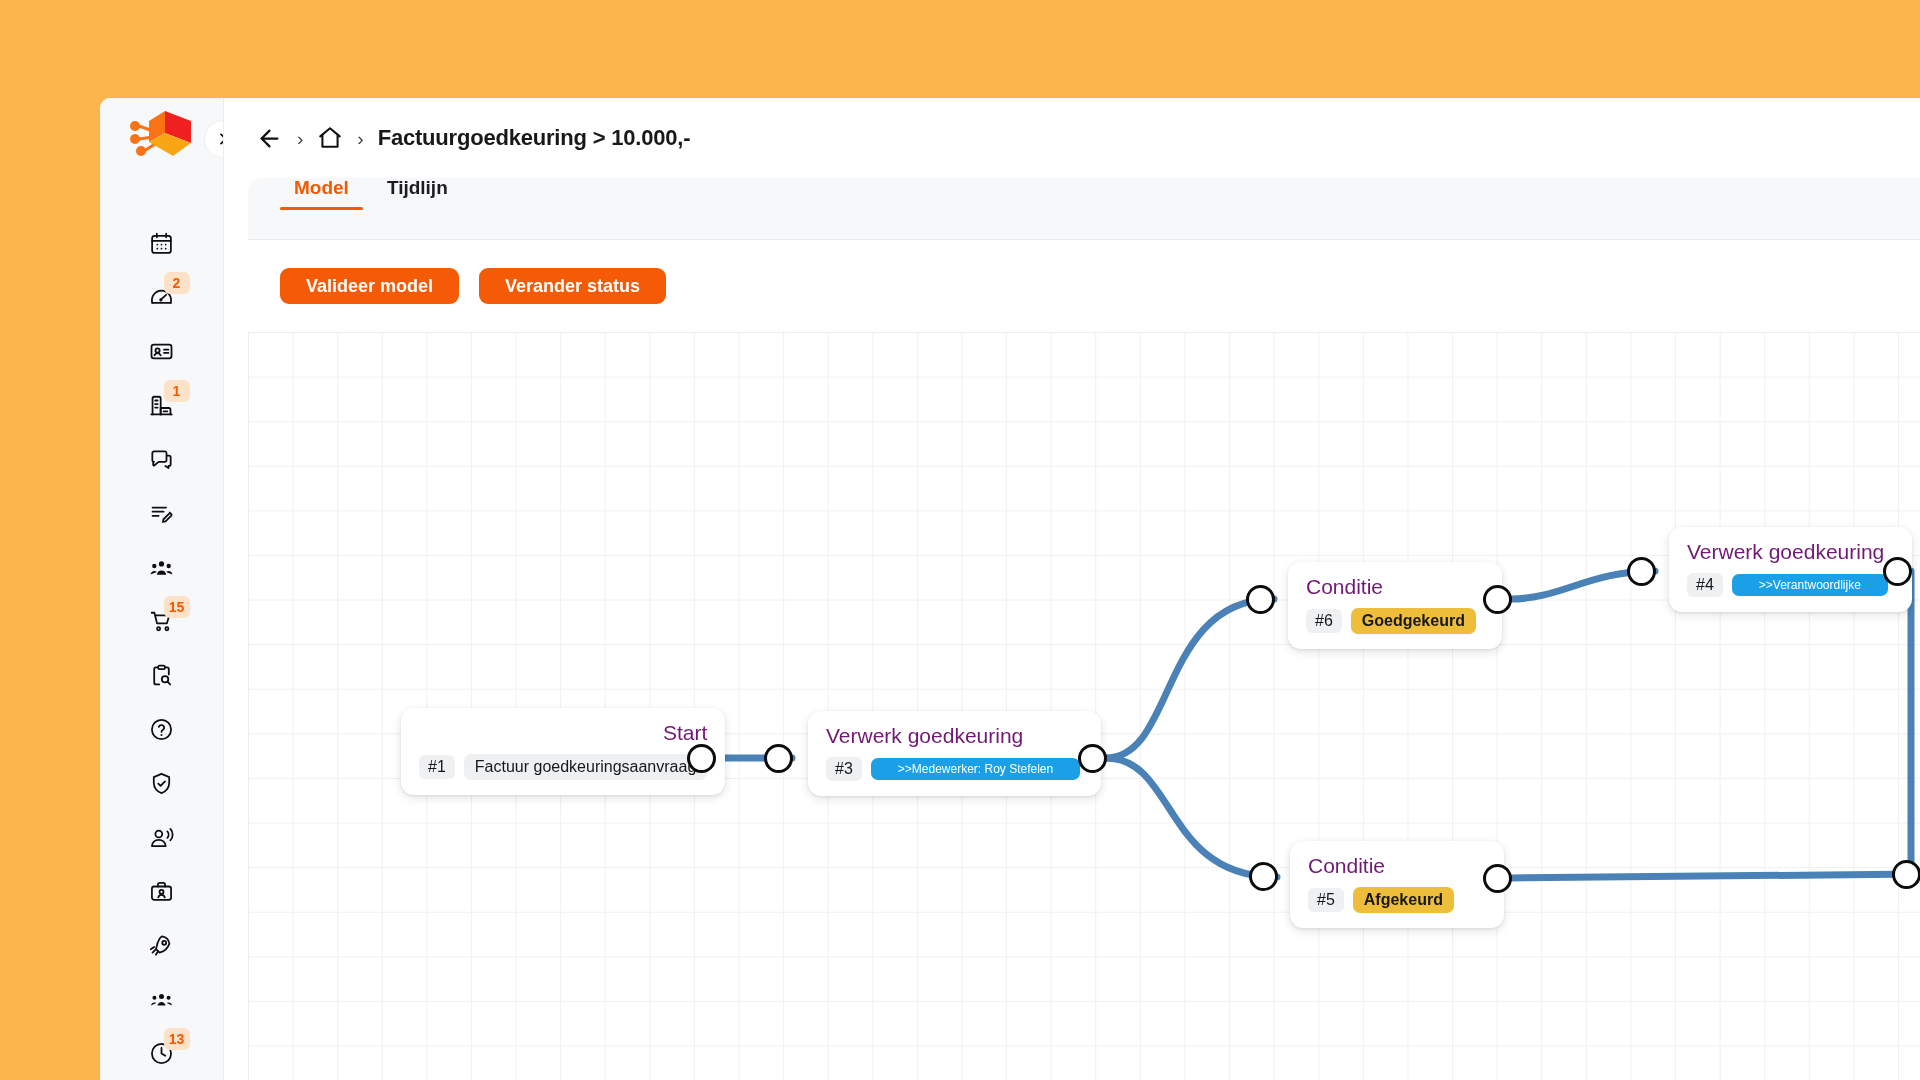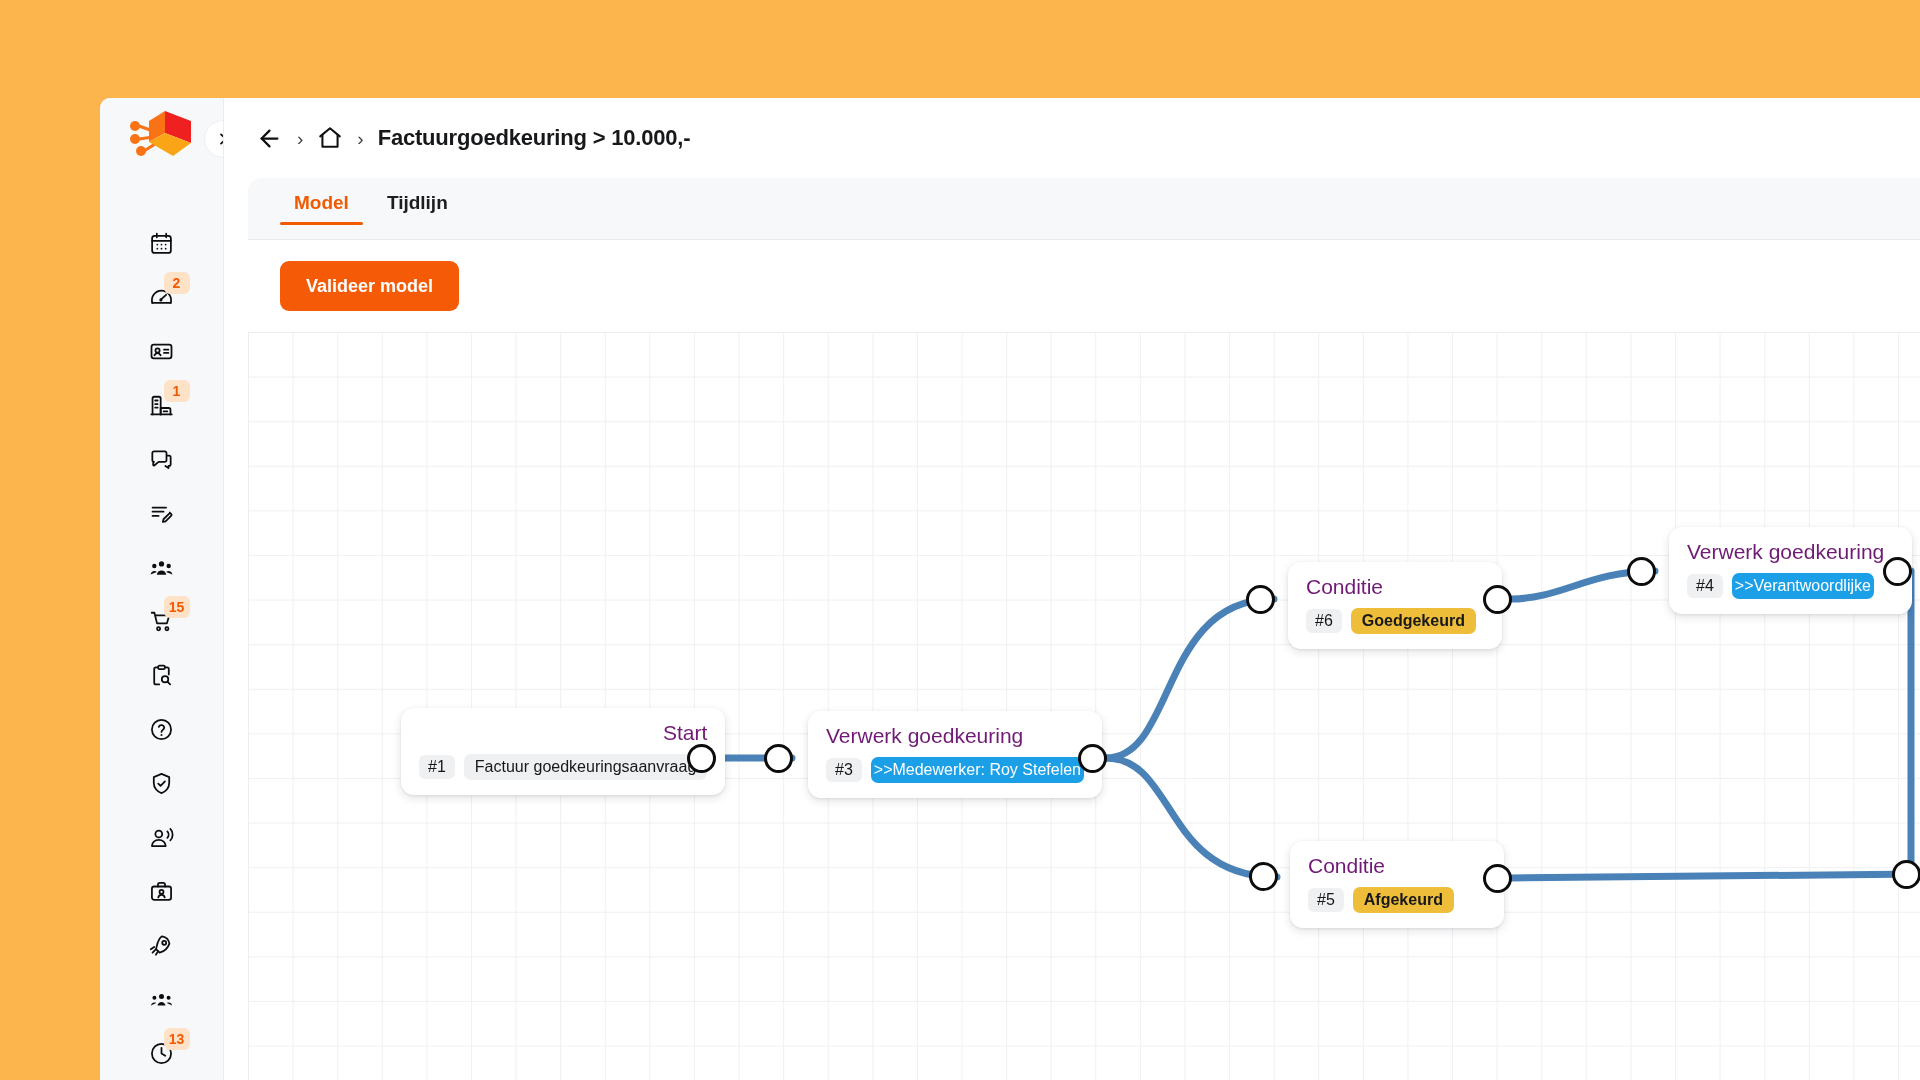--- a/index.html
+++ b/index.html
@@ -120,21 +120,21 @@
     display: flex;
     flex-direction: column;
     min-height: 0;
     overflow: hidden;
   }
 
   #tabbar {
     height: 62px;
     flex: 0 0 62px;
     display: flex;
-    align-items: center;
+    align-items: flex-start;
     padding-left: 32px;
     gap: 10px;
     border-bottom: 1px solid #e9eaee;
   }
   .tab {
     padding: 0 14px 12px 14px;
     font-size: 19px;
     color: #1d1d1f;
     position: relative;
     cursor: pointer;
@@ -154,21 +154,21 @@
   #toolbar {
     height: 92px;
     flex: 0 0 92px;
     display: flex;
     align-items: center;
     padding-left: 32px;
     gap: 20px;
     background: #ffffff;
   }
   .primary-btn {
-    height: 50px;
+    height: 36px;
     padding: 0 26px;
     border: none;
     border-radius: 9px;
     background: #f55b07;
     color: #ffffff;
     font-family: "Liberation Sans", sans-serif;
     font-size: 18px;
     font-weight: 600;
     cursor: pointer;
     white-space: nowrap;
@@ -222,22 +222,22 @@
     border-radius: 7px;
     font-size: 16px;
     padding: 5px 11px;
     line-height: 1;
     white-space: nowrap;
   }
   .chip-blue {
     background: #1ba0e8;
     color: #ffffff;
     border-radius: 7px;
-    font-size: 16px;
-    padding: 5px 3px;
+    font-size: 12px;
+    padding: 5px 27px;
     line-height: 1;
     white-space: nowrap;
   }
   .chip-amber {
     background: #eebd3a;
     color: #17181a;
     border-radius: 7px;
     font-size: 16px;
     padding: 5px 11px;
     line-height: 1;
@@ -467,20 +467,21 @@
 
     <section id="content-panel">
 
       <div id="tabbar">
           <div class="tab active">Model</div>
           <div class="tab">Tijdlijn</div>
         </div>
 
       <div id="toolbar">
         <button class="primary-btn">Valideer model</button>
+        <button class="primary-btn">Verander status</button>
       </div>
 
       <div id="canvas">
         <svg id="edge-layer" viewBox="0 0 1920 1080" style="position: absolute; left: -148px; top: -332px; width: 1920px; height: 1080px;">
             <path d="M 614 757 L 691 757" fill="none" stroke="#4a82b8" stroke-width="7" stroke-linecap="round" stroke-linejoin="round"></path>
             <path d="M 1005 757 C 1075 757, 1058 598, 1173 598" fill="none" stroke="#4a82b8" stroke-width="7" stroke-linecap="round" stroke-linejoin="round"></path>
             <path d="M 1005 757 C 1075 757, 1062 876, 1176 876" fill="none" stroke="#4a82b8" stroke-width="7" stroke-linecap="round" stroke-linejoin="round"></path>
             <path d="M 1410 598 C 1460 598, 1488 570, 1554 570" fill="none" stroke="#4a82b8" stroke-width="7" stroke-linecap="round" stroke-linejoin="round"></path>
             <path d="M 1810 570 L 1810 873 L 1819 873" fill="none" stroke="#4a82b8" stroke-width="7" stroke-linecap="round" stroke-linejoin="round"></path>
             <path d="M 1410 877 L 1819 873" fill="none" stroke="#4a82b8" stroke-width="7" stroke-linecap="round" stroke-linejoin="round"></path>

